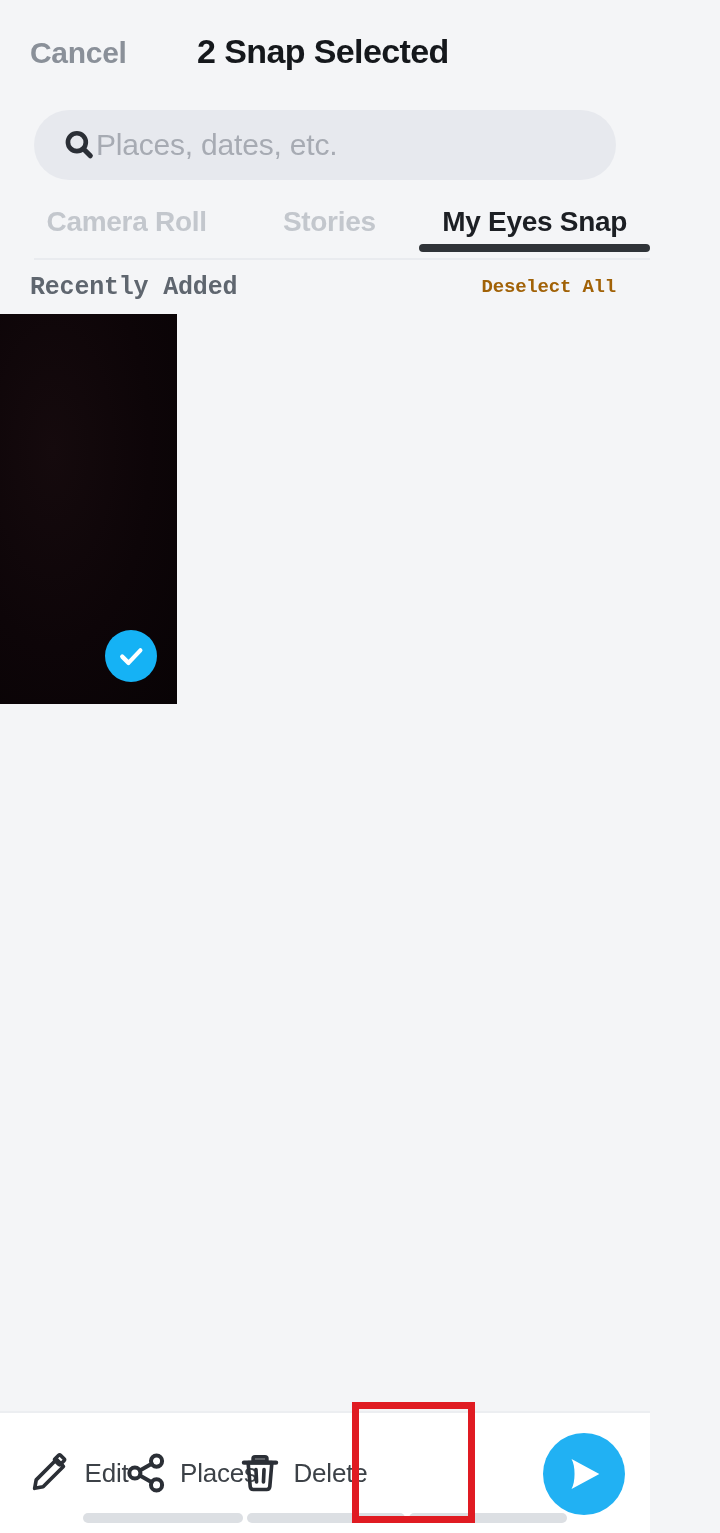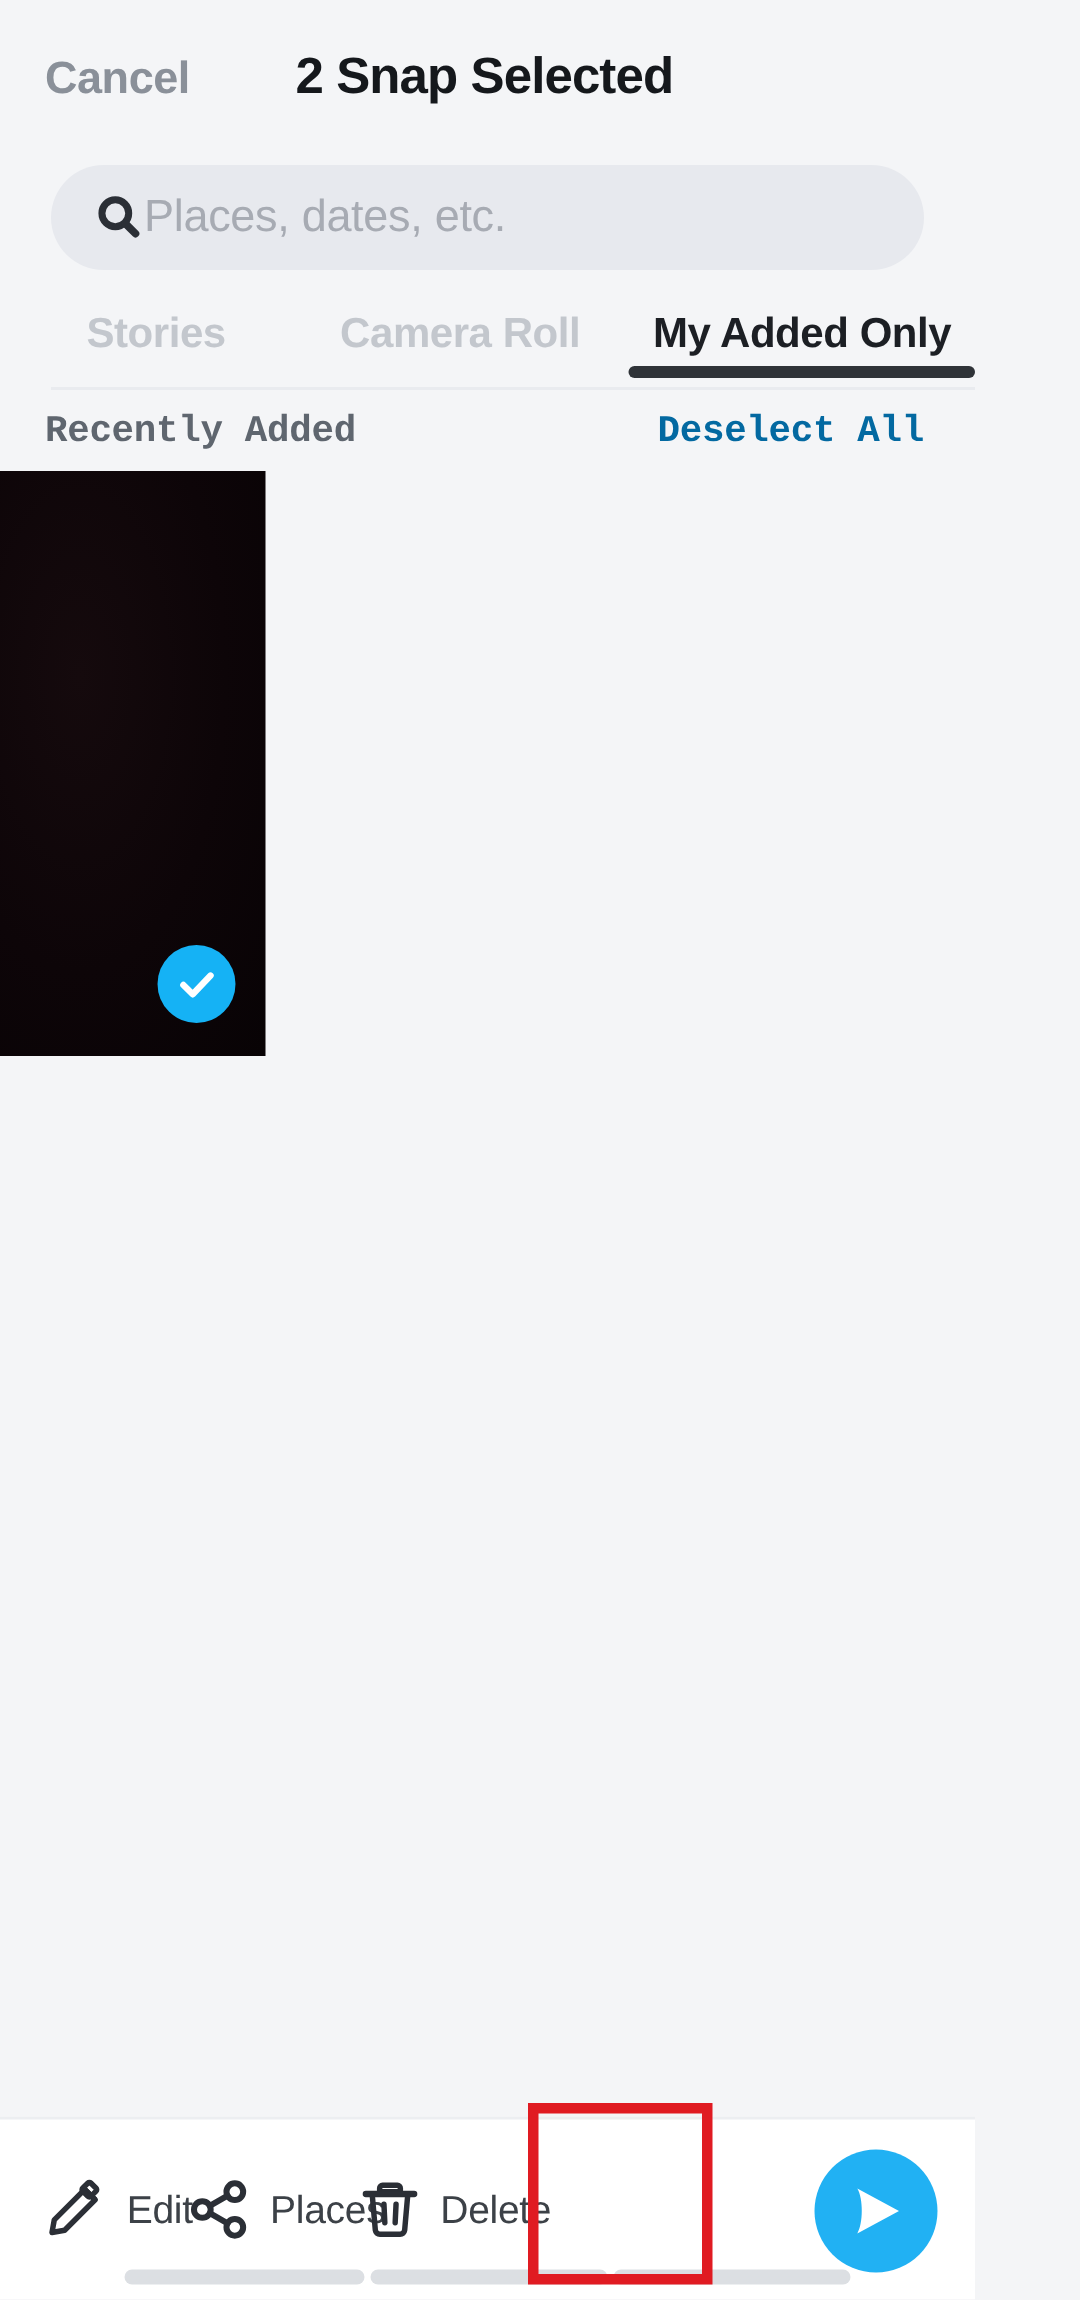--- a/index.html
+++ b/index.html
@@ -105,22 +105,22 @@
     flex: 0 0 54px;
     display: flex; align-items: center; justify-content: space-between;
     padding: 0 34px 0 30px;
     font-family: Liberation Mono, monospace;
   }
   .section-title {
     font-size: 25px; font-weight: 700;
     color: #5f666f; letter-spacing: -0.2px;
   }
   .section-action {
-    font-size: 25px; font-weight: 700;
-    color: #0369a1; letter-spacing: -0.2px;
+    font-size: 19px; font-weight: 700;
+    color: #a16207; letter-spacing: -0.2px;
   }
 
   
   .grid-area { flex: 1 1 auto; position: relative; }
   .thumb {
     position: absolute;
     left: 0; top: 0;
     width: 177px; height: 390px;
     background:
       radial-gradient(ellipse at 30% 35%, #150a0d 0%, #0d0508 55%, #080305 100%);
@@ -213,23 +213,23 @@
         <svg width="34" height="34" viewBox="0 0 24 24" fill="none">
           <circle cx="10.5" cy="10" r="6.3" stroke="#2b2f36" stroke-width="3.3"></circle>
           <line x1="15.2" y1="14.8" x2="20" y2="19.6" stroke="#2b2f36" stroke-width="3.6" stroke-linecap="round"></line>
         </svg>
       </span>
       <span class="search-input-text">Places, dates, etc.</span>
     </div>
   </div>
 
   <div class="tabs">
+    <div class="tab tab-0">Camera Roll</div>
     <div class="tab tab-1">Stories</div>
-    <div class="tab tab-0">Camera Roll</div>
-    <div class="tab tab-2 active">My Added Only</div>
+    <div class="tab tab-2 active">My Eyes Snap</div>
   </div>
 
   <div class="section-row">
     <div class="section-title">Recently Added</div>
     <div class="section-action">Deselect All</div>
   </div>
 
   <div class="grid-area">
     <div class="thumb">
       <div class="thumb-check">

